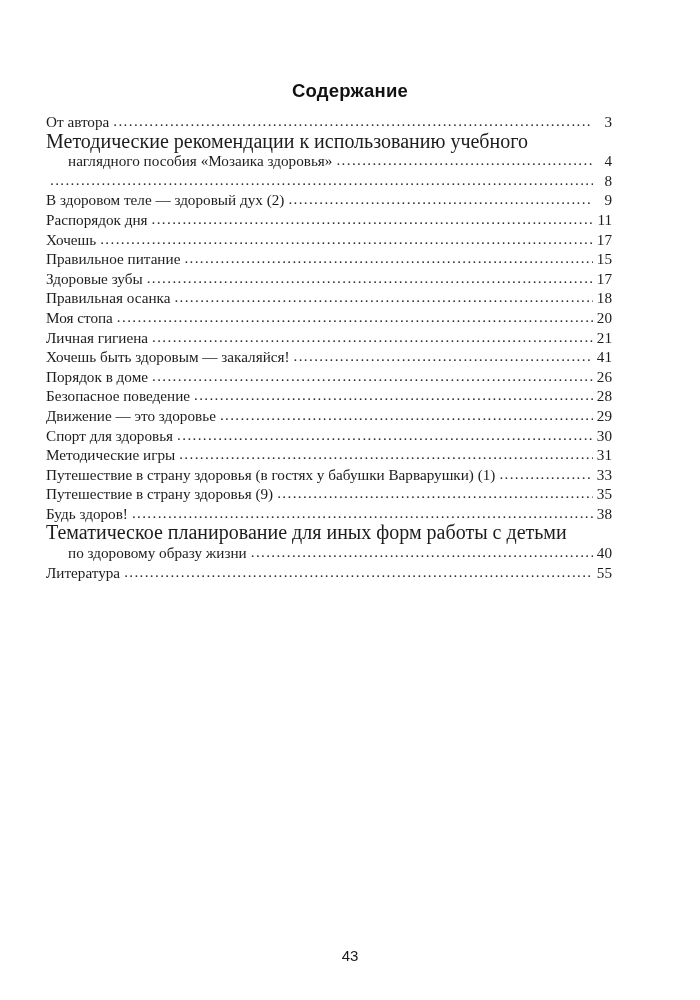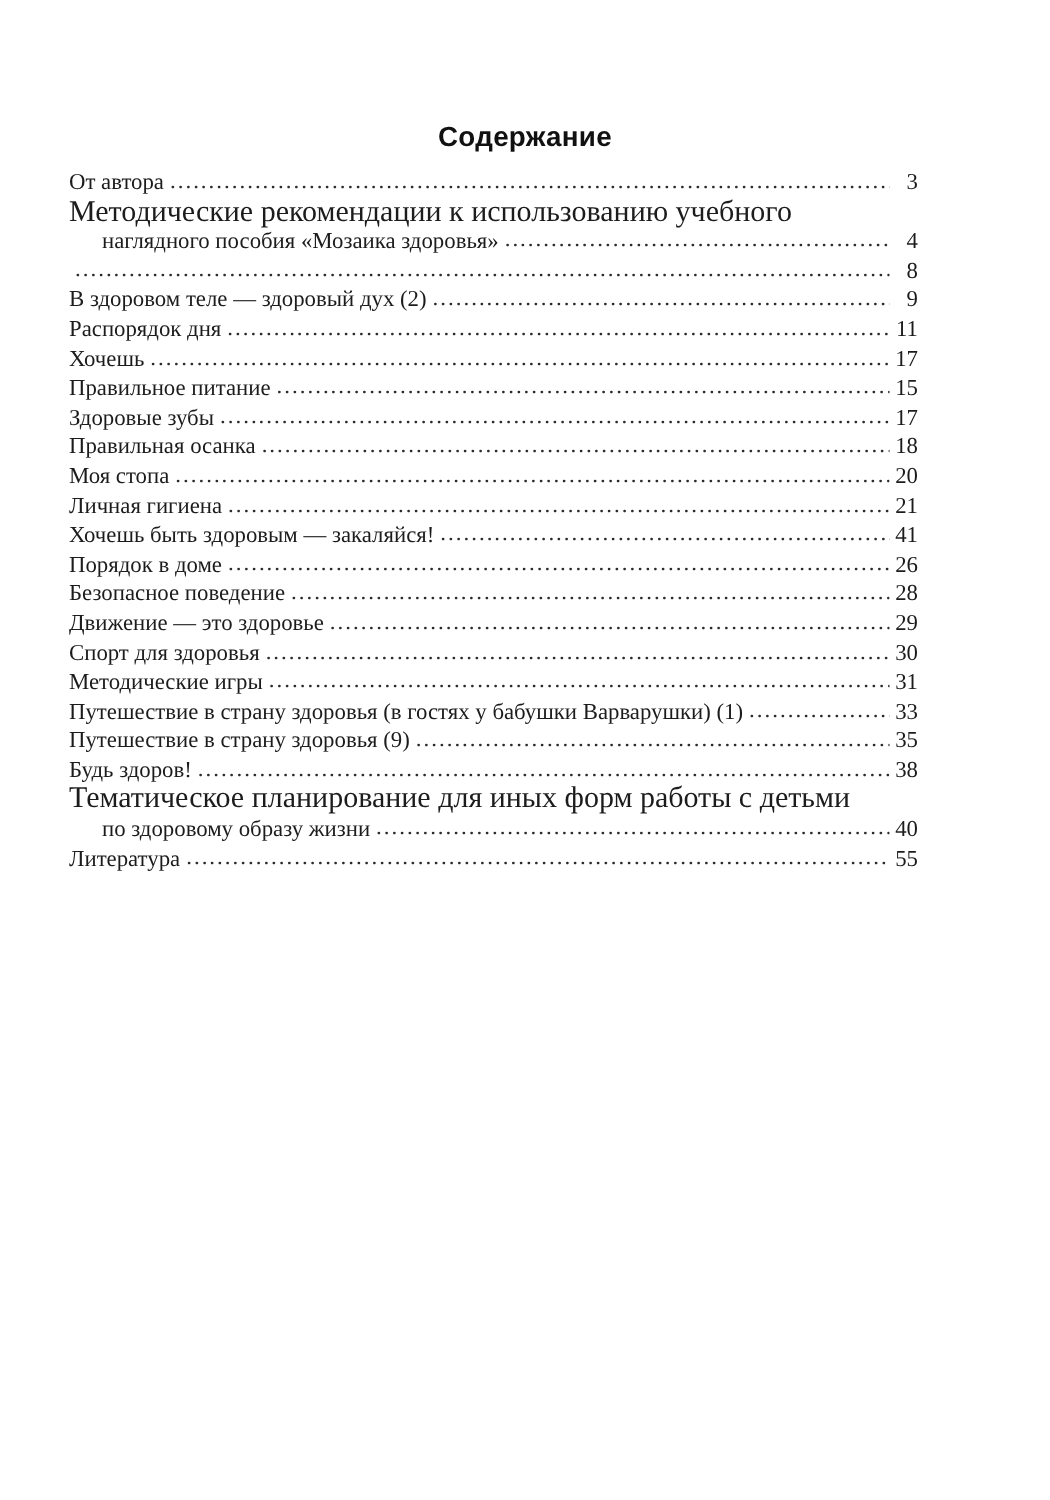--- a/index.html
+++ b/index.html
@@ -262,14 +262,15 @@
       </div>
       <div class="toc-entry">
         <div class="leader-row">
           <span class="entry-text">Литература</span>
           <span class="dots">......................................................................................................................................................................</span>
           <span class="page-num">55</span>
         </div>
       </div>
     </div>
 
+  <div class="folio">43</div>
 
 </div>
 
 </body></html>

